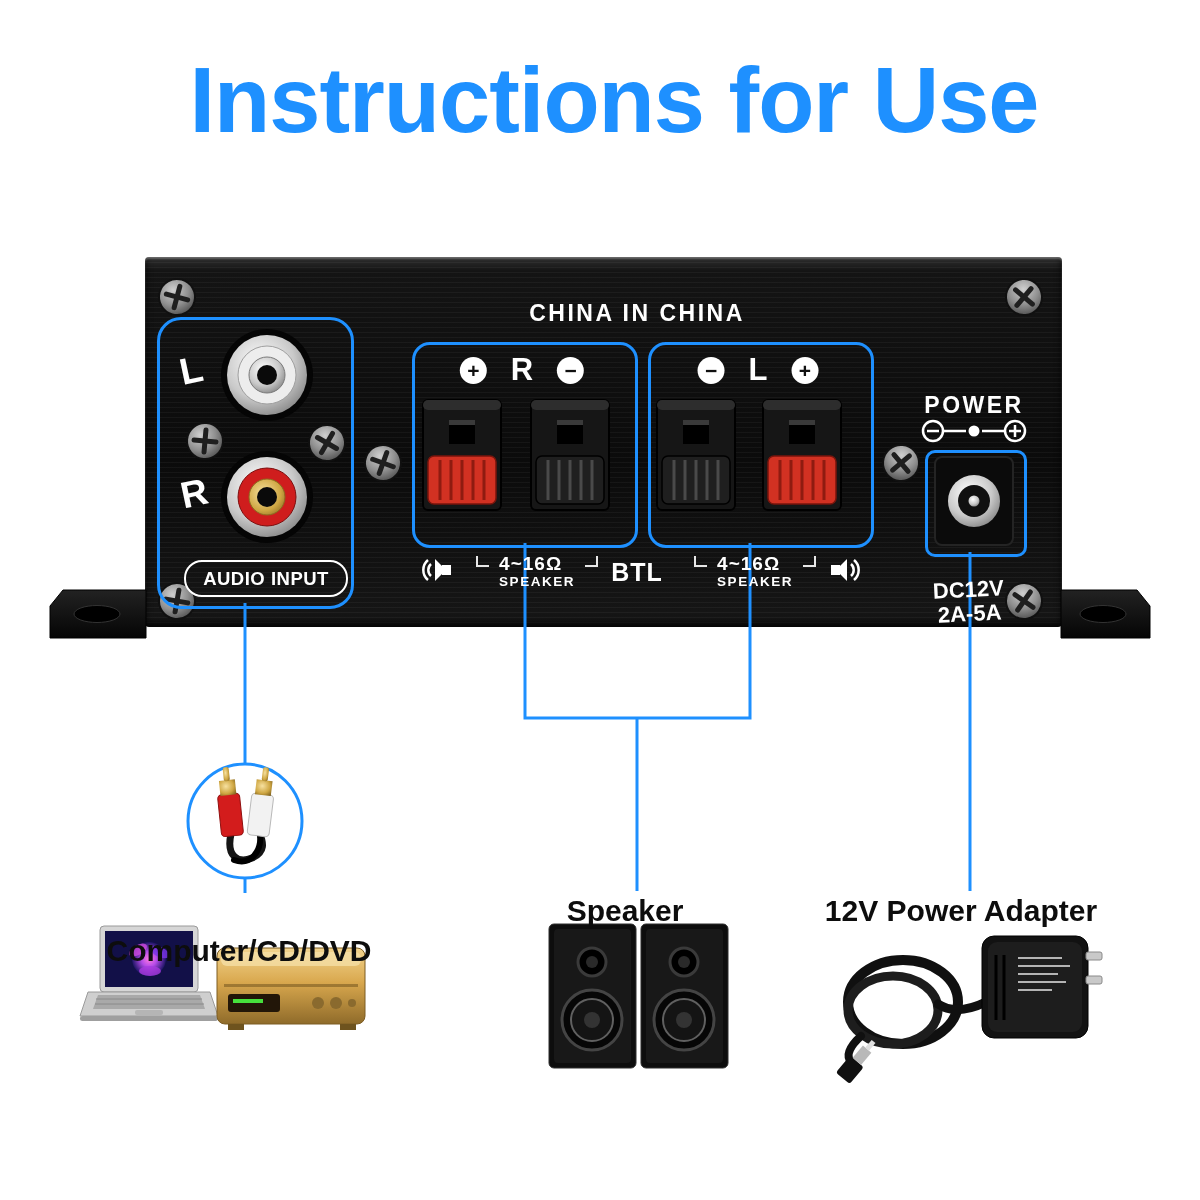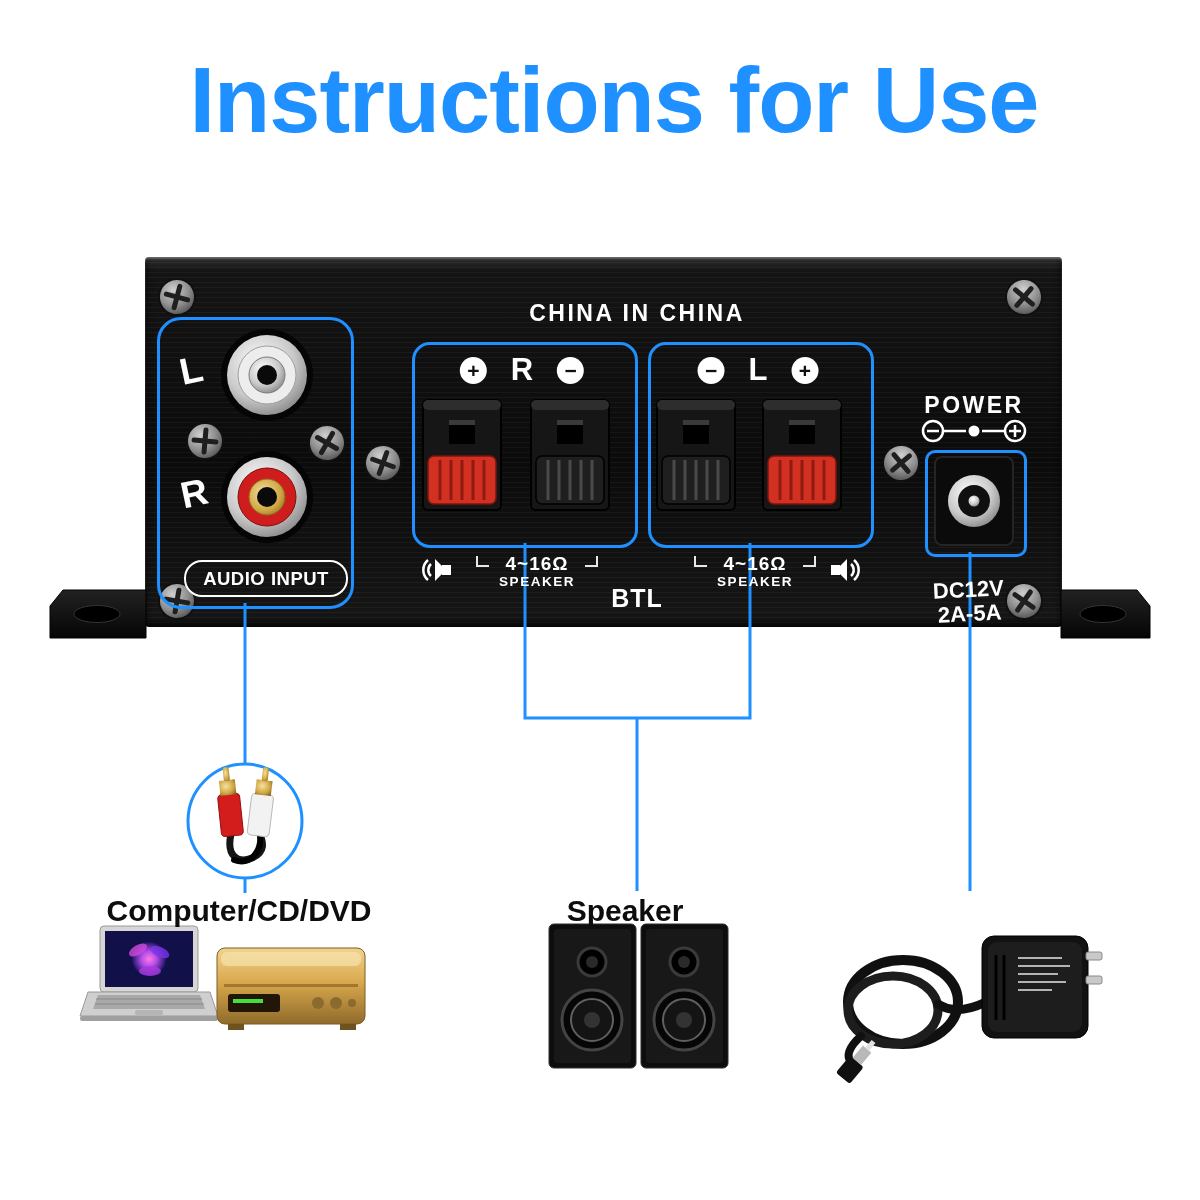--- a/index.html
+++ b/index.html
@@ -42,44 +42,44 @@
   }
   .term-row { display:flex; align-items:center; gap:24px; transform:translateX(-50%); z-index:3; }
   .term-row .badge {
     width:27px; height:27px; border-radius:50%; background:#fff; color:#101010;
     display:flex; align-items:center; justify-content:center;
     font-size:21px; font-weight:bold; line-height:1;
   }
   .term-row .ch { color:#fff; font-size:31px; font-weight:bold; }
   .row-r { left:522px; top:352px; }
   .row-l { left:758px; top:352px; }
-  .spec { transform:translateX(-50%); text-align:center; line-height:1.12; z-index:3; }
+  .spec { transform:translateX(-50%); text-align:left; line-height:1.12; z-index:3; }
   .spec .l1 { font-size:19px; letter-spacing:1px; }
   .spec .l2 { font-size:13.5px; letter-spacing:1.5px; }
   .spec-r { left:537px; top:553px; }
   .spec-l { left:755px; top:553px; }
-  .btl { left:637px; top:584px; transform:translateX(-50%); font-size:25px; letter-spacing:1px; }
+  .btl { left:637px; top:558px; transform:translateX(-50%); font-size:25px; letter-spacing:1px; }
   .power-lbl { left:974px; top:392px; transform:translateX(-50%); font-size:23px; letter-spacing:2.5px; }
   .dc-spec { left:969px; top:578px; transform:translateX(-50%) rotate(-3deg); text-align:center; line-height:1.08; font-size:22px; }
 
   
   .bluebox { position:absolute; border:3px solid var(--accent); border-radius:18px; z-index:3; }
   .box-audio { left:157px; top:317px; width:191px; height:286px; border-radius:24px; }
   .box-r     { left:412px; top:342px; width:220px; height:200px; }
   .box-l     { left:648px; top:342px; width:220px; height:200px; }
   .box-power { left:925px; top:450px; width:96px;  height:101px; border-radius:10px; }
 
   .callout-stroke { stroke:var(--accent); }
 
   
   .blabel {
     transform:translateX(-50%); font-size:30px; font-weight:bold;
     color:#0d0d0d; white-space:nowrap; z-index:3;
   }
-  .blabel-1 { left:239px; top:894px; }
+  .blabel-1 { left:239px; top:934px; }
   .blabel-2 { left:625px; top:894px; }
   .blabel-3 { left:961px; top:894px; }
 </style>
 </head>
 <body>
 
 <div class="stage">
 
   <div class="abs title">Instructions for Use</div>
 
@@ -357,14 +357,15 @@
     <div>2A-5A</div>
   </div>
 
   <div class="bluebox box-audio"></div>
   <div class="bluebox box-r"></div>
   <div class="bluebox box-l"></div>
   <div class="bluebox box-power"></div>
 
   <div class="abs blabel blabel-1">Computer/CD/DVD</div>
   <div class="abs blabel blabel-2">Speaker</div>
+  <div class="abs blabel blabel-3">12V Power Adapter</div>
 
 </div>
 
 </body></html>

